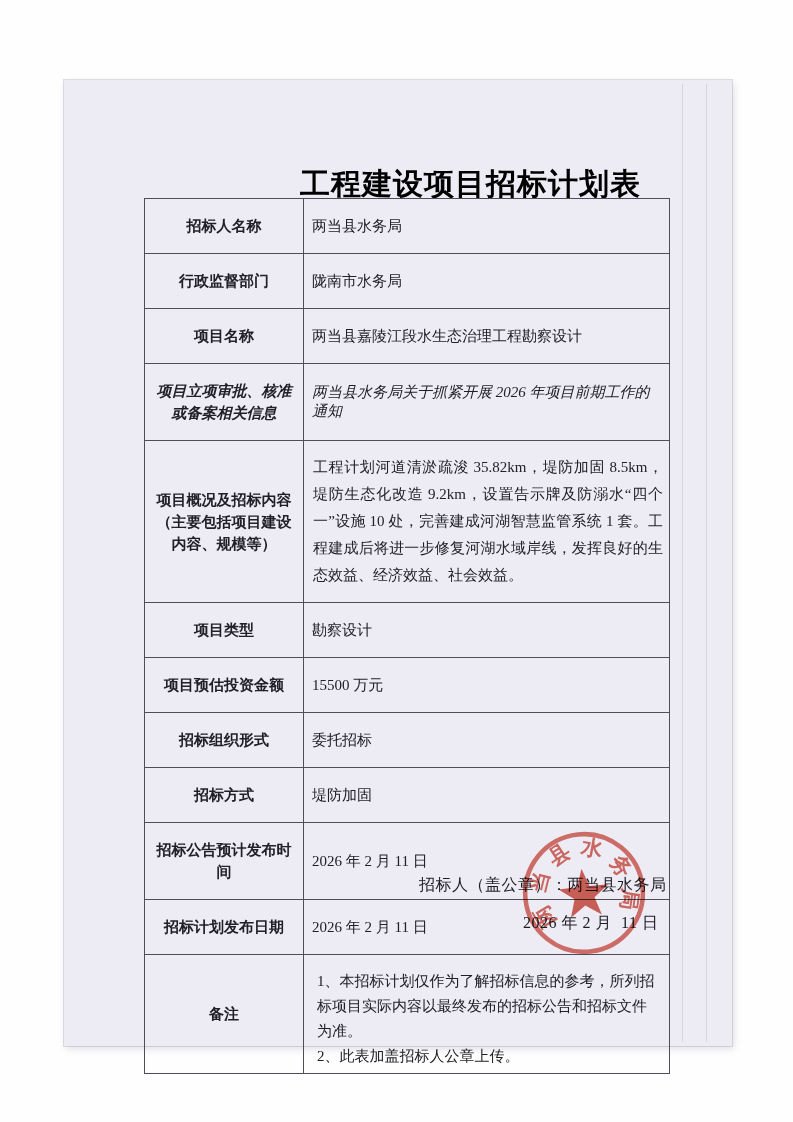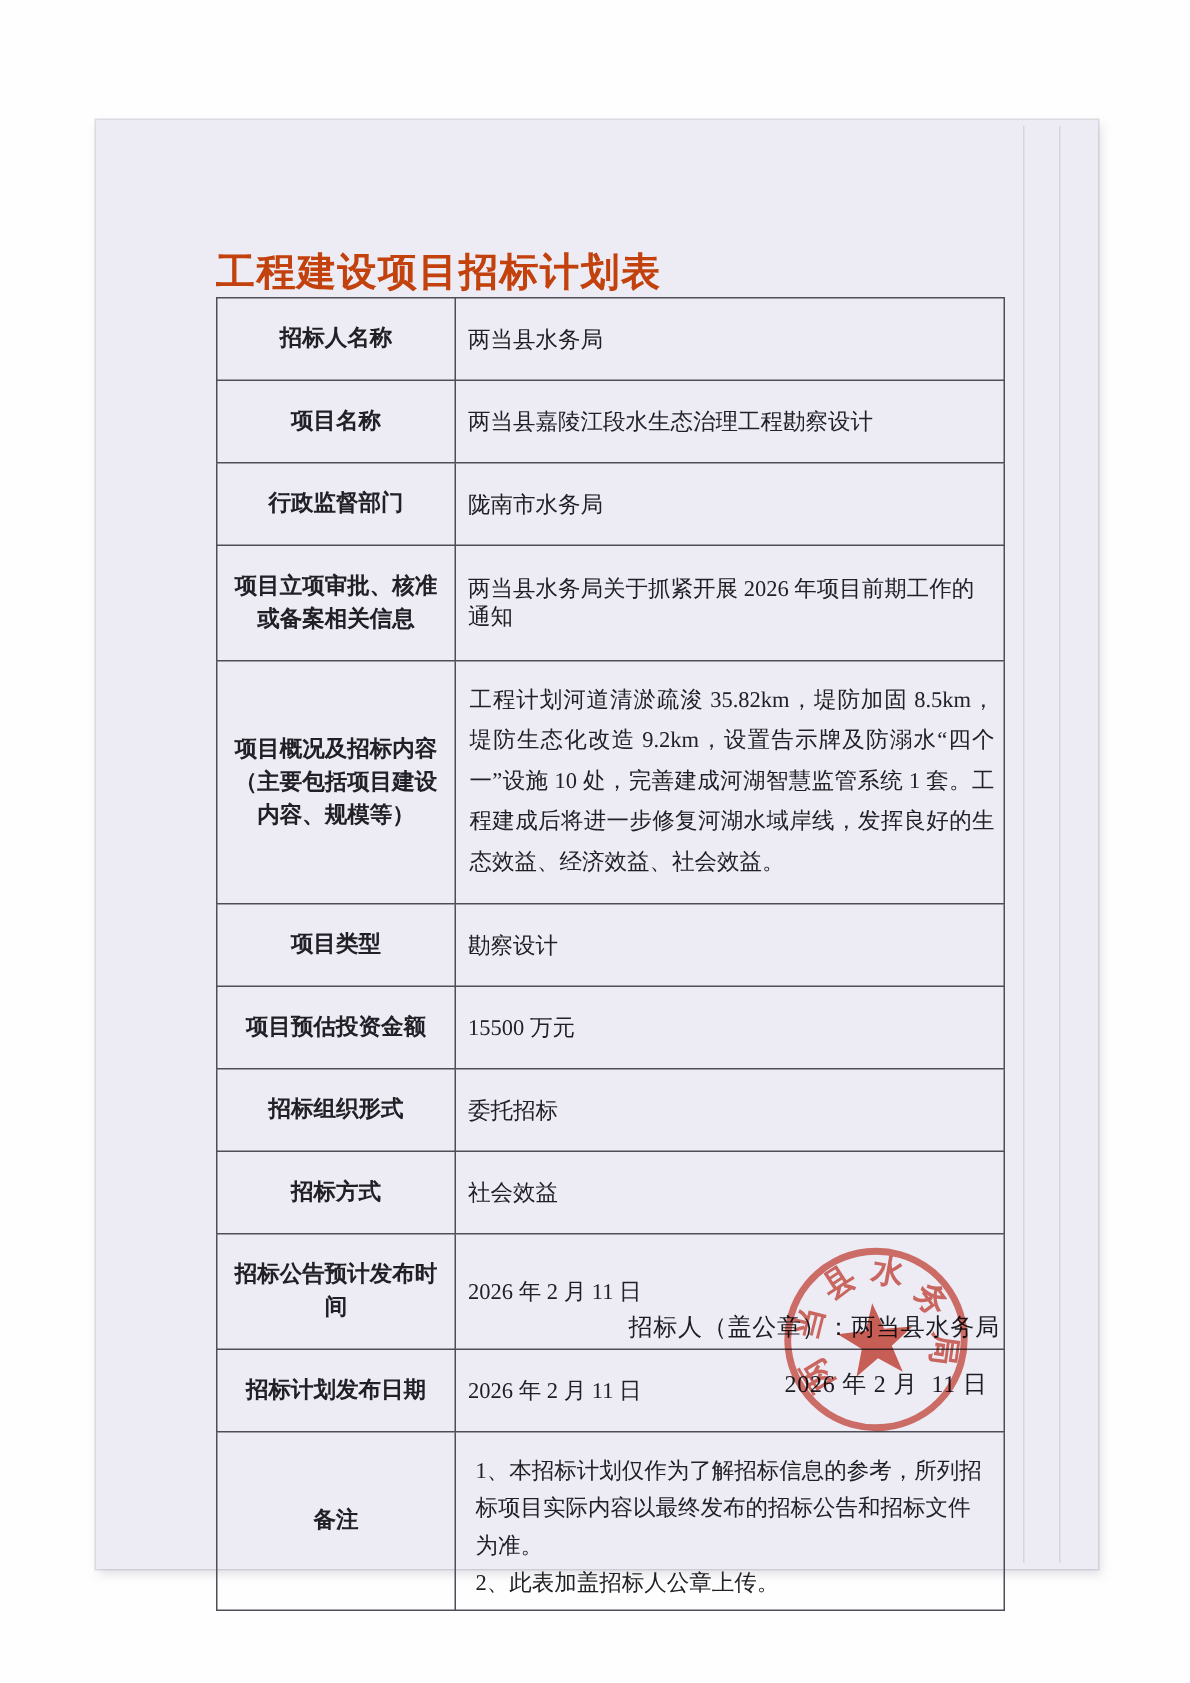--- a/index.html
+++ b/index.html
@@ -11,41 +11,41 @@
   .scan{position:relative;width:793px;height:1122px;background:#fefefe;}
   .paper{
     position:absolute;left:64px;top:80px;width:668px;height:966px;
     background:#edecf5;
     box-shadow:0 0 0 1px rgba(140,140,160,.28), 2px 3px 7px rgba(120,120,145,.22);
   }
   .crease{position:absolute;top:4px;bottom:4px;width:1px;background:rgba(120,120,155,.20);}
   .crease.c1{left:618px;}
   .crease.c2{left:642px;}
   .doc-title{
-    position:absolute;left:80px;top:84px;width:497px;text-align:left;
+    position:absolute;left:80px;top:84px;width:497px;text-align:right;
     font-family:"Liberation Sans","DejaVu Sans",sans-serif;
-    font-weight:bold;font-size:26px;letter-spacing:1px;color:#c2410c;
+    font-weight:bold;font-size:30px;letter-spacing:1px;color:#000000;
   }
   table.plan{
     position:absolute;left:80px;top:118px;width:497px;
     border-collapse:collapse;table-layout:fixed;
   }
   table.plan td{
     border:1px solid #4e4e58;vertical-align:middle;
     font-size:15px;color:#202026;overflow:hidden;
   }
   td.lbl{width:148px;text-align:center;font-weight:bold;padding:16px 5px;line-height:22px;}
   td.val{width:349px;text-align:left;padding:14px 8px;}
   td.val.para{
     text-align:justify;line-height:27px;padding:2px 6px 2px 9px;font-size:15px;
   }
   td.val.remark{
     text-align:left;white-space:pre-wrap;line-height:25px;padding:12px 8px 2px 13px;
   }
-  tr.h35{height:35px;} tr.h57{height:57px;} tr.h162{height:162px;}
+  tr.h35{height:35px;} tr.h57{height:57px;font-style:italic;} tr.h162{height:162px;}
   tr.h31{height:31px;} tr.h30{height:30px;} tr.h32{height:32px;}
   tr.h44{height:44px;} tr.h119{height:119px;}
   .sig-line{
     position:absolute;left:355px;top:795px;font-size:16px;color:#1c1c22;
     white-space:pre;letter-spacing:.5px;
   }
   .date-line{
     position:absolute;left:459px;top:833px;font-size:16px;color:#1c1c22;
     white-space:pre;letter-spacing:.5px;
   }
@@ -68,26 +68,26 @@
 
     <div class="doc-title">工程建设项目招标计划表</div>
 
     <table class="plan">
       <tbody>
         <tr class="h35">
           <td class="lbl">招标人名称</td>
           <td class="val">两当县水务局</td>
         </tr>
         <tr class="h35">
+          <td class="lbl">行政监督部门</td>
+          <td class="val">陇南市水务局</td>
+        </tr>
+        <tr class="h35">
           <td class="lbl">项目名称</td>
           <td class="val">两当县嘉陵江段水生态治理工程勘察设计</td>
-        </tr>
-        <tr class="h35">
-          <td class="lbl">行政监督部门</td>
-          <td class="val">陇南市水务局</td>
         </tr>
         <tr class="h57">
           <td class="lbl">项目立项审批、核准或备案相关信息</td>
           <td class="val">两当县水务局关于抓紧开展 2026 年项目前期工作的通知</td>
         </tr>
         <tr class="h162">
           <td class="lbl">项目概况及招标内容（主要包括项目建设内容、规模等）</td>
           <td class="val para">工程计划河道清淤疏浚 35.82km，堤防加固 8.5km，堤防生态化改造 9.2km，设置告示牌及防溺水“四个一”设施 10 处，完善建成河湖智慧监管系统 1 套。工程建成后将进一步修复河湖水域岸线，发挥良好的生态效益、经济效益、社会效益。</td>
         </tr>
         <tr class="h31">
@@ -97,21 +97,21 @@
         <tr class="h30">
           <td class="lbl">项目预估投资金额</td>
           <td class="val">15500 万元</td>
         </tr>
         <tr class="h30">
           <td class="lbl">招标组织形式</td>
           <td class="val">委托招标</td>
         </tr>
         <tr class="h32">
           <td class="lbl">招标方式</td>
-          <td class="val">社会效益</td>
+          <td class="val">堤防加固</td>
         </tr>
         <tr class="h44">
           <td class="lbl">招标公告预计发布时间</td>
           <td class="val">2026 年 2 月 11 日</td>
         </tr>
         <tr class="h32">
           <td class="lbl">招标计划发布日期</td>
           <td class="val">2026 年 2 月 11 日</td>
         </tr>
         <tr class="h119">

